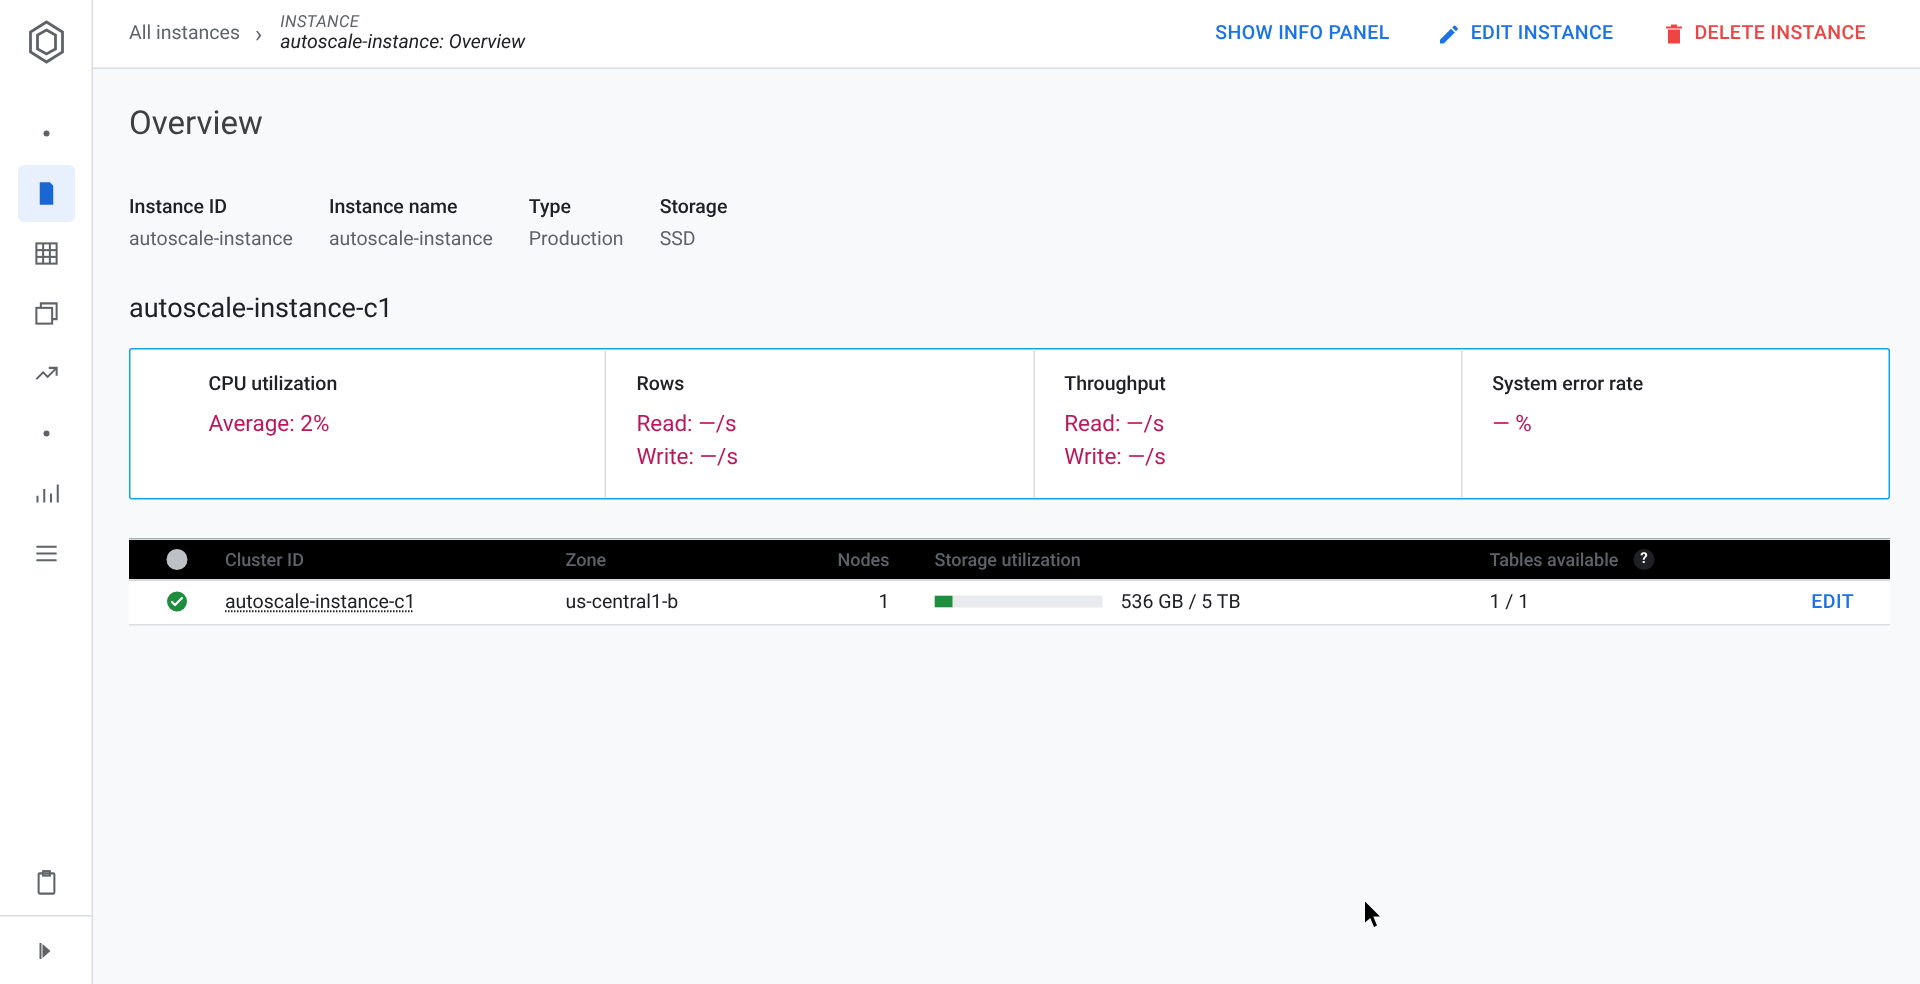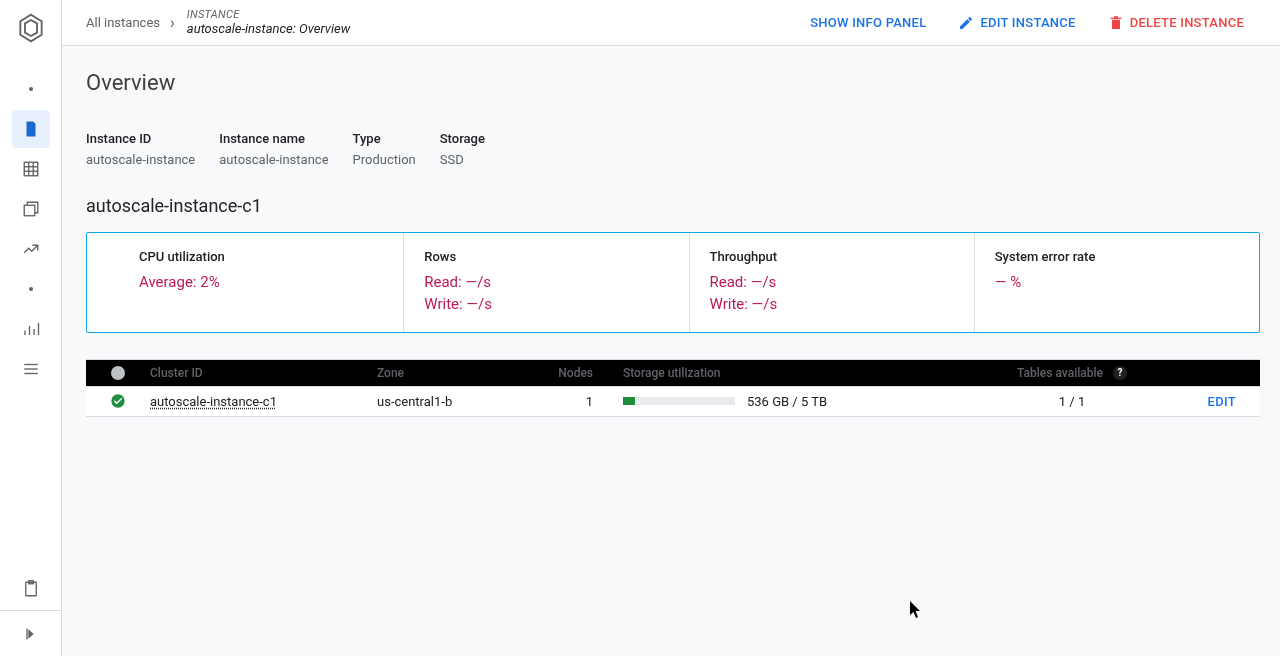--- a/index.html
+++ b/index.html
@@ -193,21 +193,21 @@
       border-bottom: 1px solid #dadce0;
       font-size: 13px;
       color: #202124;
       background: #fff;
     }
     .col-status { width: 64px; display:flex; justify-content:center; align-items:center; }
     .col-cluster { width: 227px; }
     .col-zone { width: 150px; }
     .col-nodes { width: 96px; text-align: right; padding-right: 30px;}
     .col-storage { width: 370px; display:flex; align-items:center; gap: 12px;}
-    .col-tables { width: 158px; text-align: right; display:flex; justify-content:center; align-items:center; gap:6px;}
+    .col-tables { width: 158px; text-align: right; display:flex; justify-content:flex-start; align-items:center; gap:6px;}
     .col-edit { flex: 1; text-align: right; padding-right: 24px;}
     .cluster-link {
       text-decoration: underline dotted;
       text-underline-offset: 2px;
       color: #202124;
     }
     .status-dot-header {
       width: 14px; height: 14px; border-radius: 50%; background: #bdc1c6;
     }
     .status-ok {

